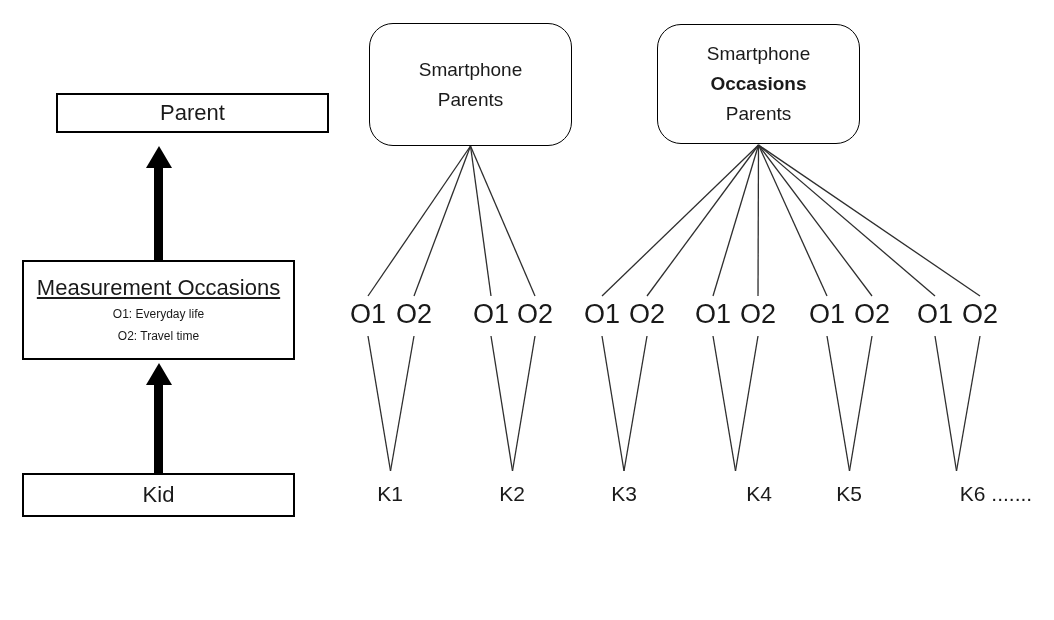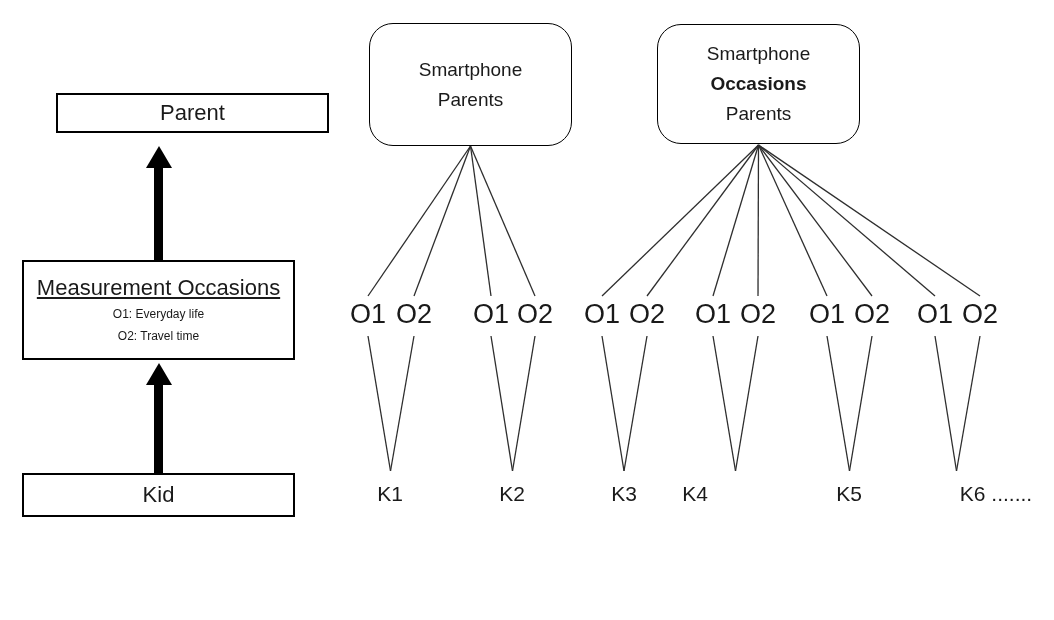--- a/index.html
+++ b/index.html
@@ -172,18 +172,18 @@
   <div class="o-label" style="left:690px;">O1</div>
   <div class="o-label" style="left:735px;">O2</div>
   <div class="o-label" style="left:804px;">O1</div>
   <div class="o-label" style="left:849px;">O2</div>
   <div class="o-label" style="left:912px;">O1</div>
   <div class="o-label" style="left:957px;">O2</div>
 
   <div class="k-label k-centered" style="left:355px;">K1</div>
   <div class="k-label k-centered" style="left:477px;">K2</div>
   <div class="k-label k-centered" style="left:589px;">K3</div>
-  <div class="k-label k-centered" style="left:660px;">K4</div>
+  <div class="k-label k-centered" style="left:724px;">K4</div>
   <div class="k-label k-centered" style="left:814px;">K5</div>
   <div class="k-label k-last" style="left:941px;">K6 .......</div>
 
 
 </div>
 
 </body></html>

